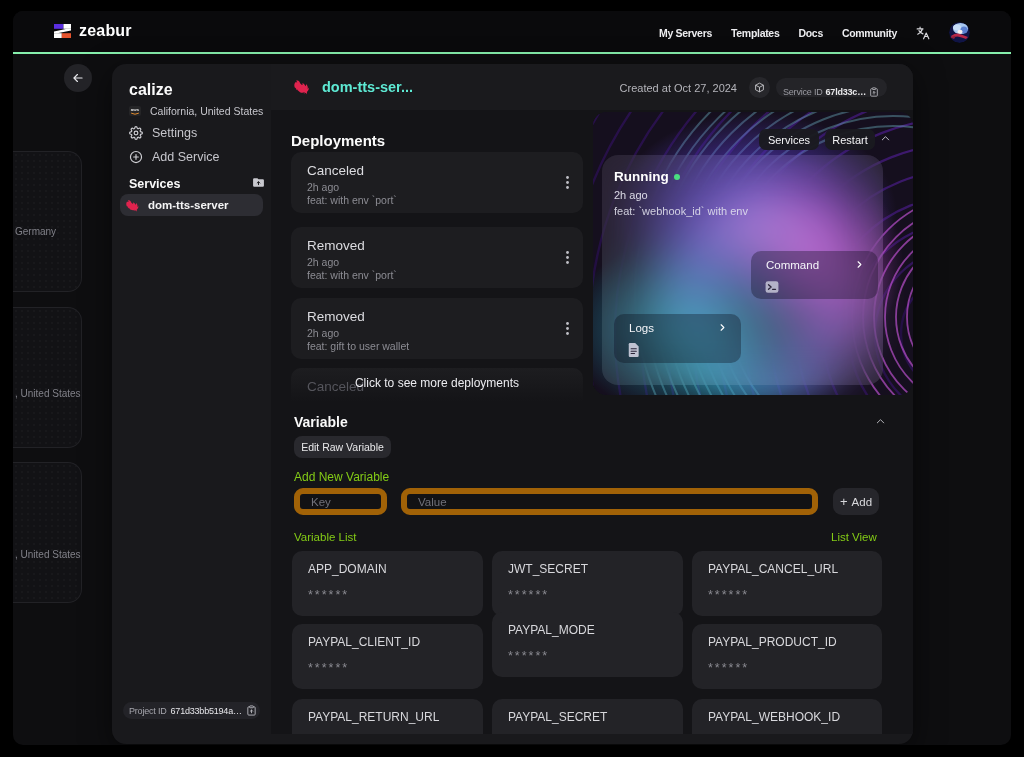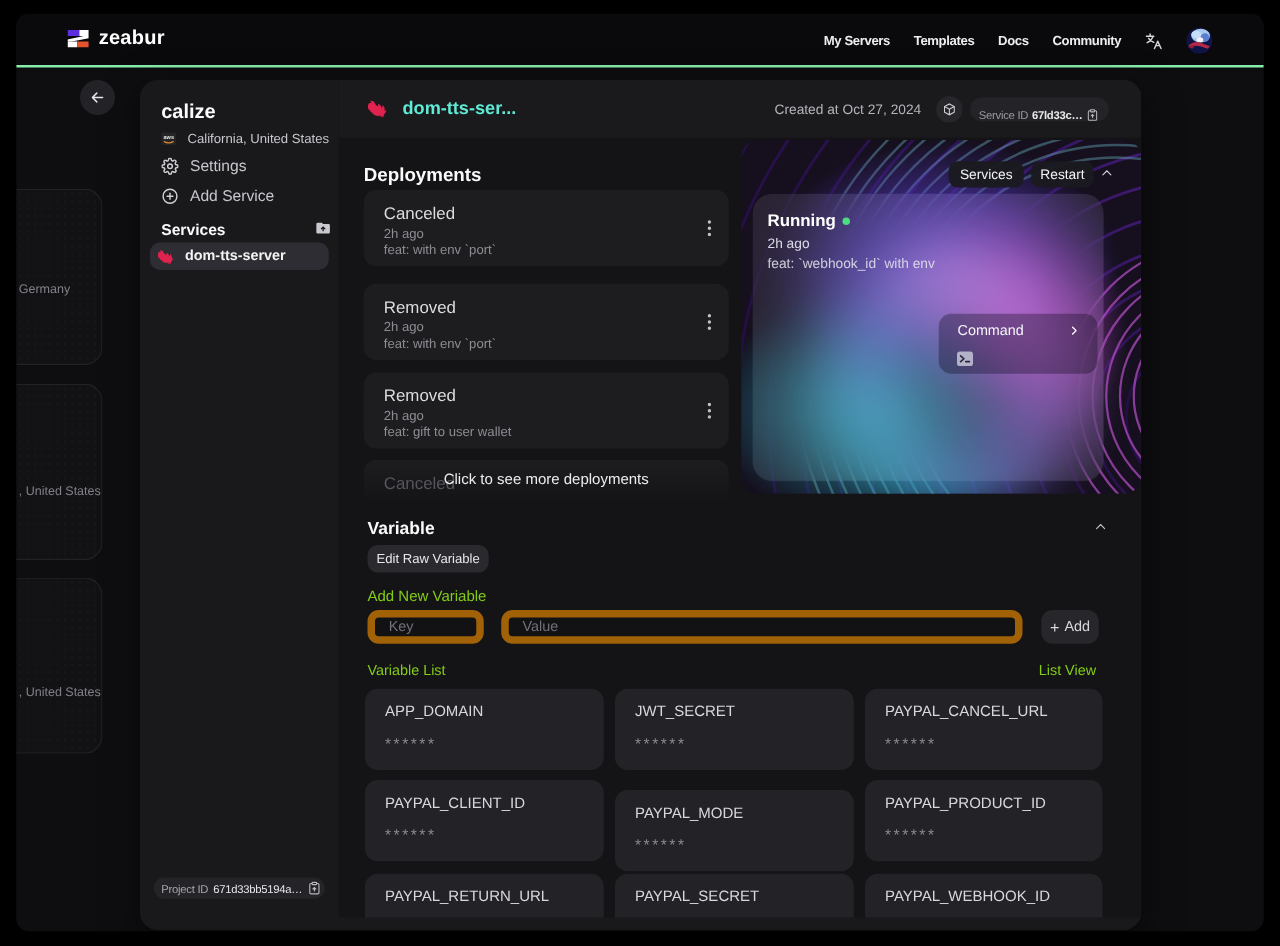--- a/index.html
+++ b/index.html
@@ -332,20 +332,30 @@
               <div class="gt">Command</div>
               <svg class="ic" width="11" height="11" viewBox="0 0 24 24" fill="none" stroke="#fff" stroke-width="2.4" stroke-linecap="round" stroke-linejoin="round">
                   <path d="M9 6l6 6-6 6"></path>
                 </svg>
               <svg style="position:absolute;left:14px;top:29px;" width="14" height="14" viewBox="0 0 24 24">
                   <rect x="1" y="2" width="22" height="20" rx="4" fill="#c6c6d6" opacity=".85"></rect>
                   <path d="M6 8l4.5 4L6 16" stroke="#2a2438" stroke-width="2.2" fill="none" stroke-linecap="round" stroke-linejoin="round"></path>
                   <path d="M13 16h5" stroke="#2a2438" stroke-width="2.2" stroke-linecap="round"></path>
                 </svg>
             </div>
+            <div class="gcard" style="left:12px;top:159px;height:49px;">
+              <div class="gt">Logs</div>
+              <svg class="ic" width="11" height="11" viewBox="0 0 24 24" fill="none" stroke="#fff" stroke-width="2.4" stroke-linecap="round" stroke-linejoin="round">
+                  <path d="M9 6l6 6-6 6"></path>
+                </svg>
+              <svg style="position:absolute;left:14px;top:29px;" width="12" height="14" viewBox="0 0 20 24">
+                  <path d="M3 0h9l6 6v16a2 2 0 0 1-2 2H3a2 2 0 0 1-2-2V2a2 2 0 0 1 2-2z" fill="#d2d2e0" opacity=".9"></path>
+                  <path d="M5 10h9M5 14h9M5 18h6" stroke="#2a2438" stroke-width="1.8" stroke-linecap="round"></path>
+                </svg>
+            </div>
           </div>
         </div>
         <div class="sect" style="left:23px;top:350px;font-size:14px;">Variable</div>
         <svg class="chev" style="position:absolute;left:604px;top:352px;" width="11" height="11" viewBox="0 0 24 24" fill="none" stroke="#c9c9cf" stroke-width="1.9" stroke-linecap="round">
             <path d="M5 15 12 8l7 7"></path>
           </svg>
         <div class="vbtn">Edit Raw Variable</div>
         <div class="lbl" style="left:23px;top:406px;">Add New Variable</div>
         <div class="inp" style="left:23px;width:93px;">Key</div>
         <div class="inp" style="left:130px;width:417px;">Value</div>
@@ -361,21 +371,21 @@
             <div class="m">******</div>
           </div>
         <div class="vcard" style="left:421px;top:487px;width:190px;">
             <div class="n">PAYPAL_CANCEL_URL</div>
             <div class="m">******</div>
           </div>
         <div class="vcard" style="left:21px;top:560px;">
             <div class="n">PAYPAL_CLIENT_ID</div>
             <div class="m">******</div>
           </div>
-        <div class="vcard" style="left:221px;top:568px;">
+        <div class="vcard" style="left:221px;top:548px;">
             <div class="n">PAYPAL_MODE</div>
             <div class="m">******</div>
           </div>
         <div class="vcard" style="left:421px;top:560px;width:190px;">
             <div class="n">PAYPAL_PRODUCT_ID</div>
             <div class="m">******</div>
           </div>
         <div class="vcard" style="left:21px;top:635px;">
             <div class="n">PAYPAL_RETURN_URL</div>
           </div>

